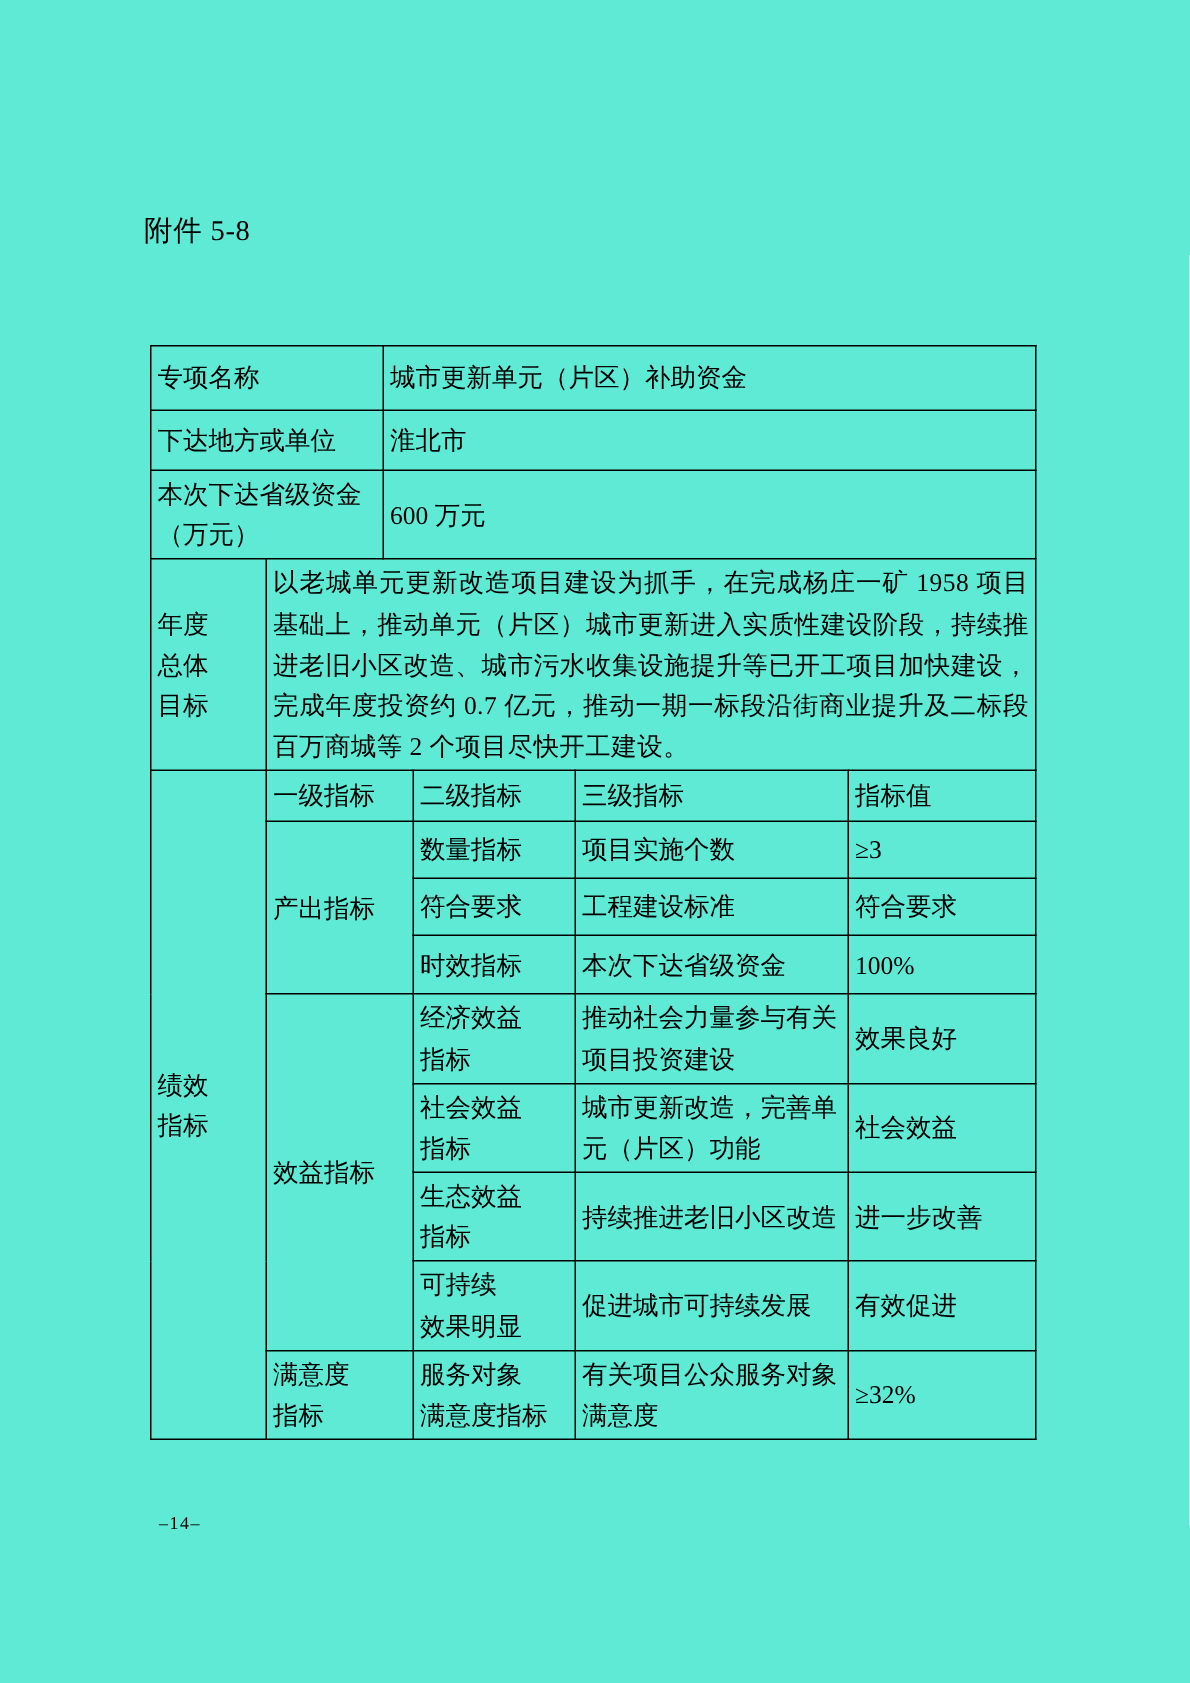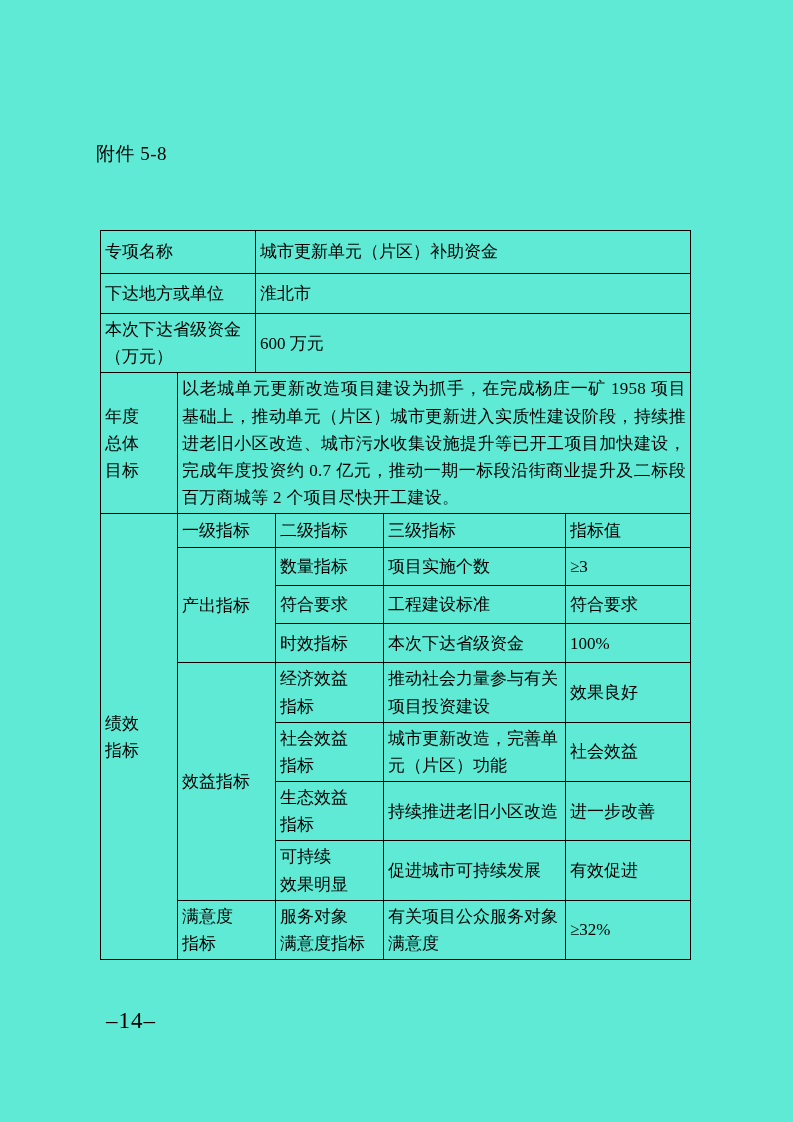--- a/index.html
+++ b/index.html
@@ -53,21 +53,21 @@
     padding: 4px 9px;
     font-size: 14.5px;
     line-height: 24px;
     letter-spacing: 0.3px;
     white-space: normal;
   }
   .page-number {
     position: absolute;
     left: 106px;
     top: 1008px;
-    font-size: 23px;
+    font-size: 12px;
     letter-spacing: 1px;
   }
 </style>
 </head>
 <body>
 
 <div class="page">
 
   <div class="attachment">附件 5-8</div>
 

